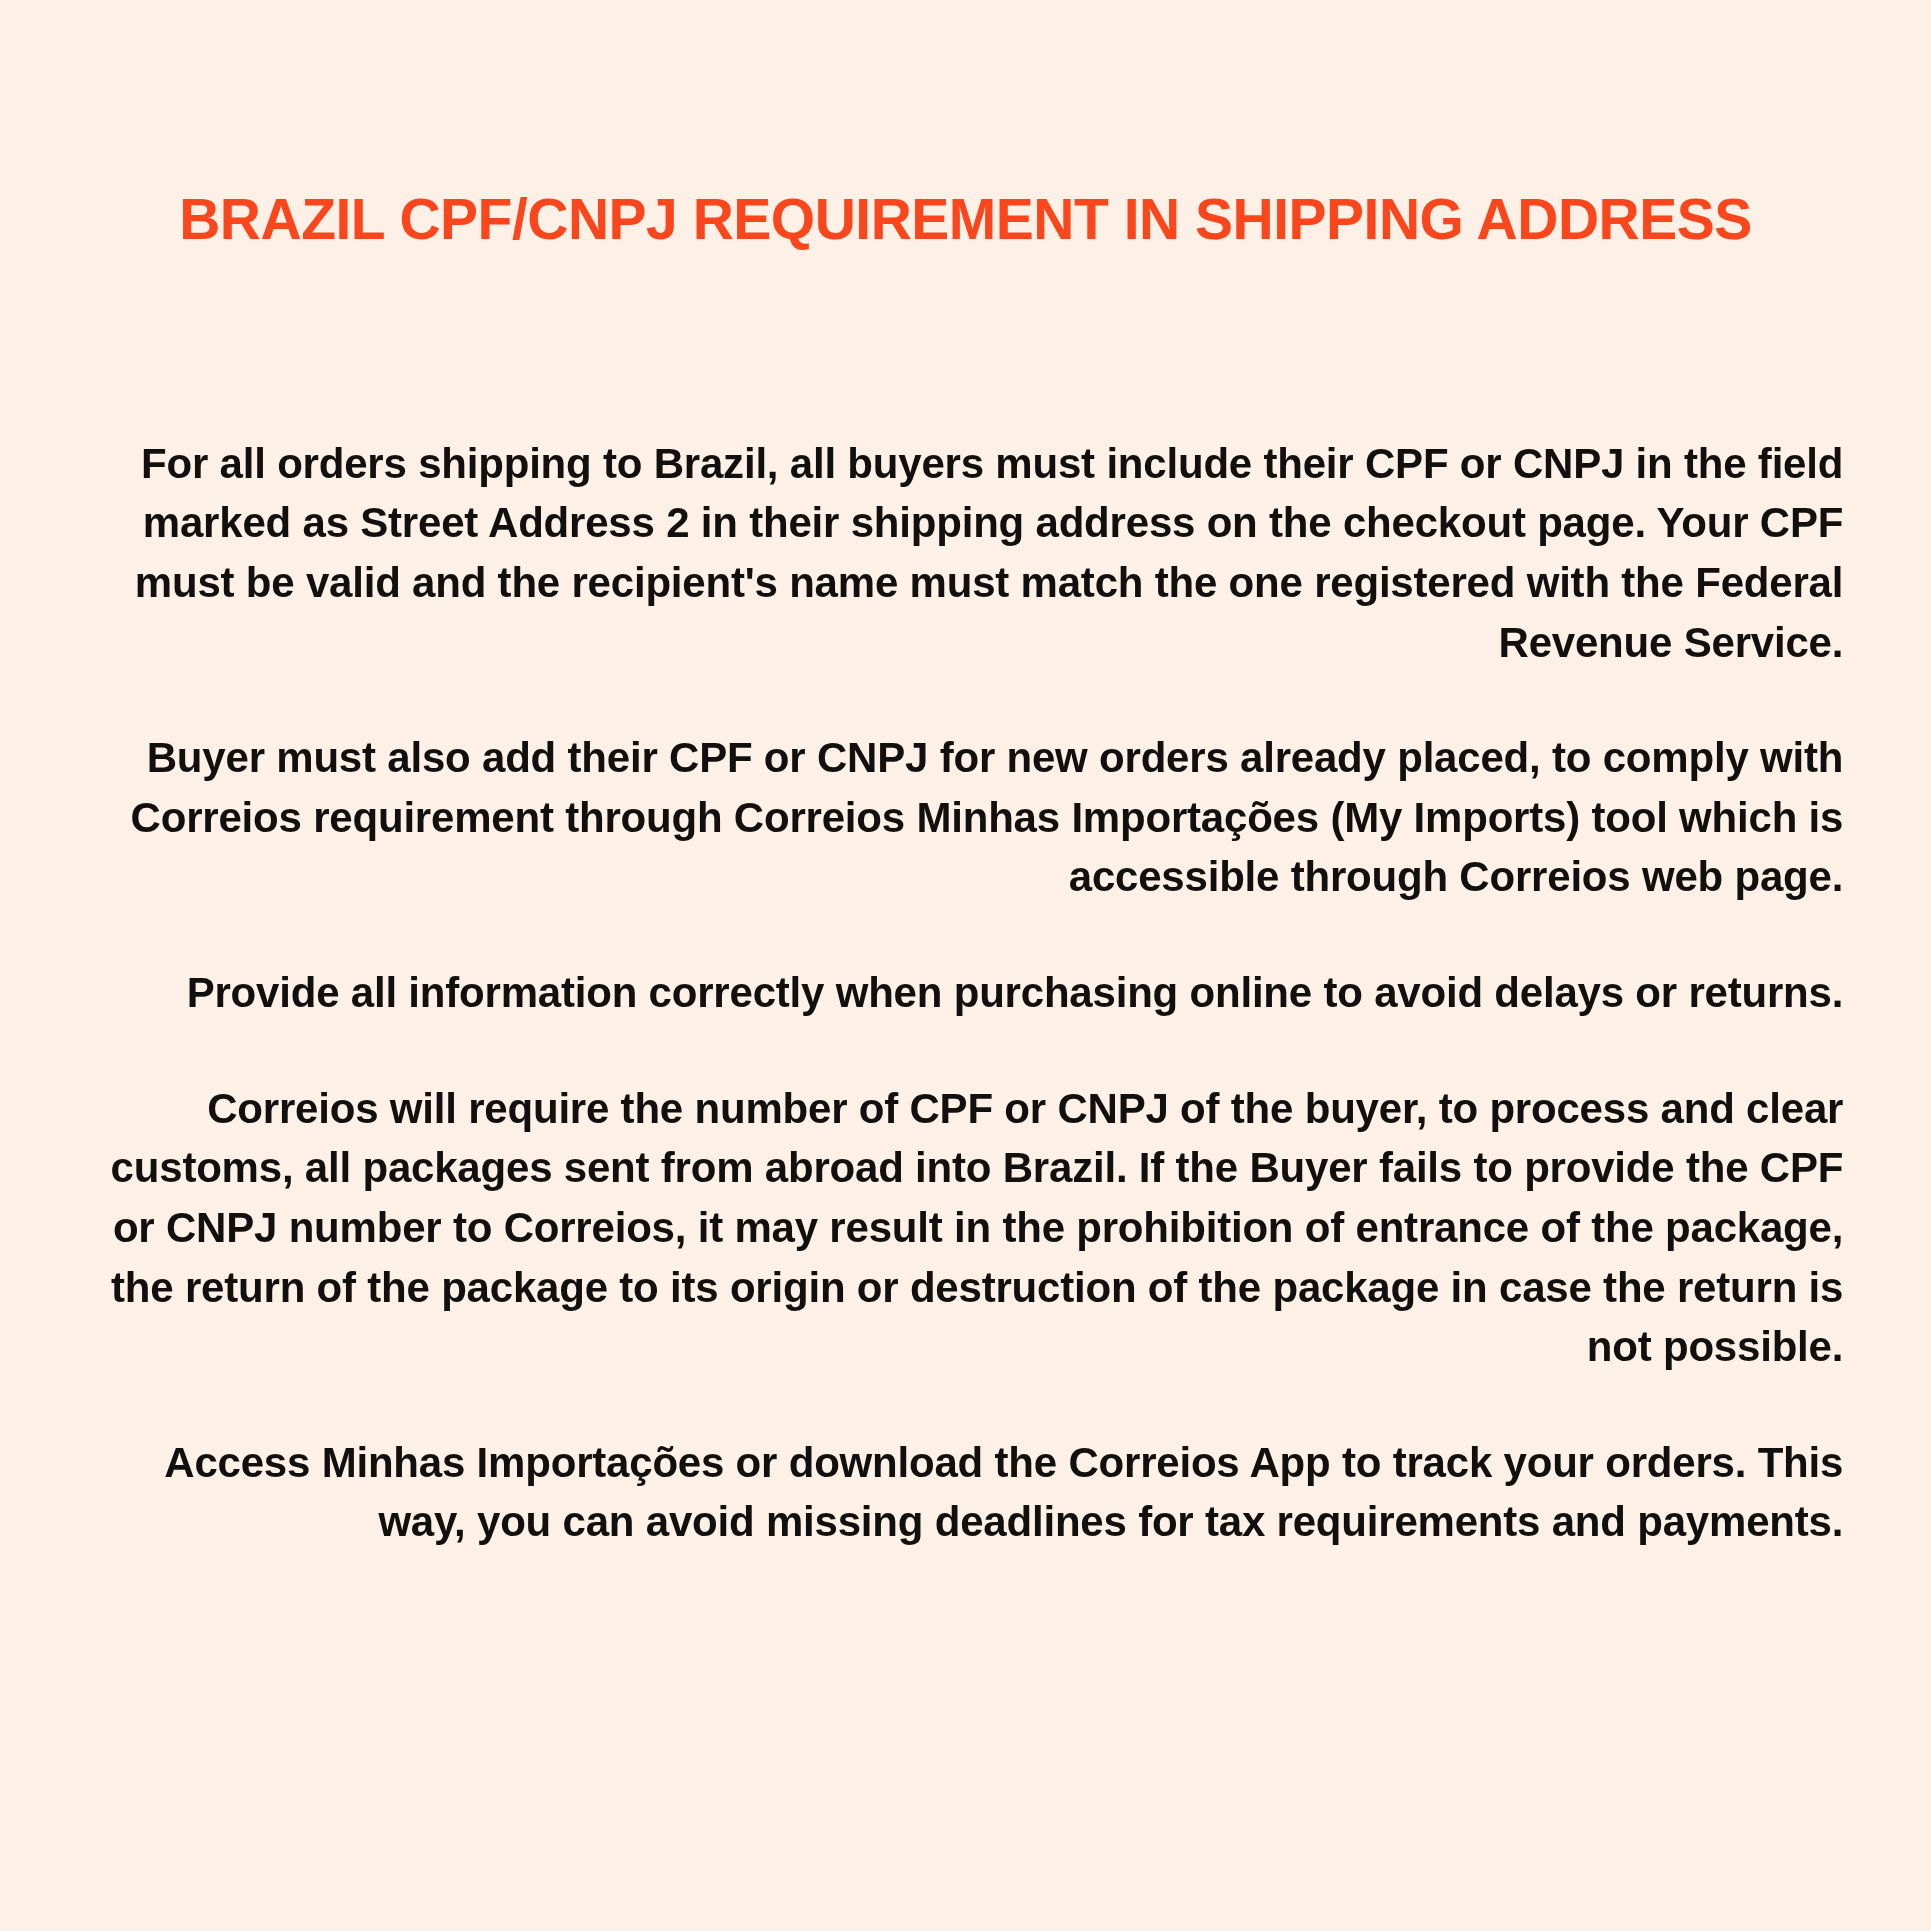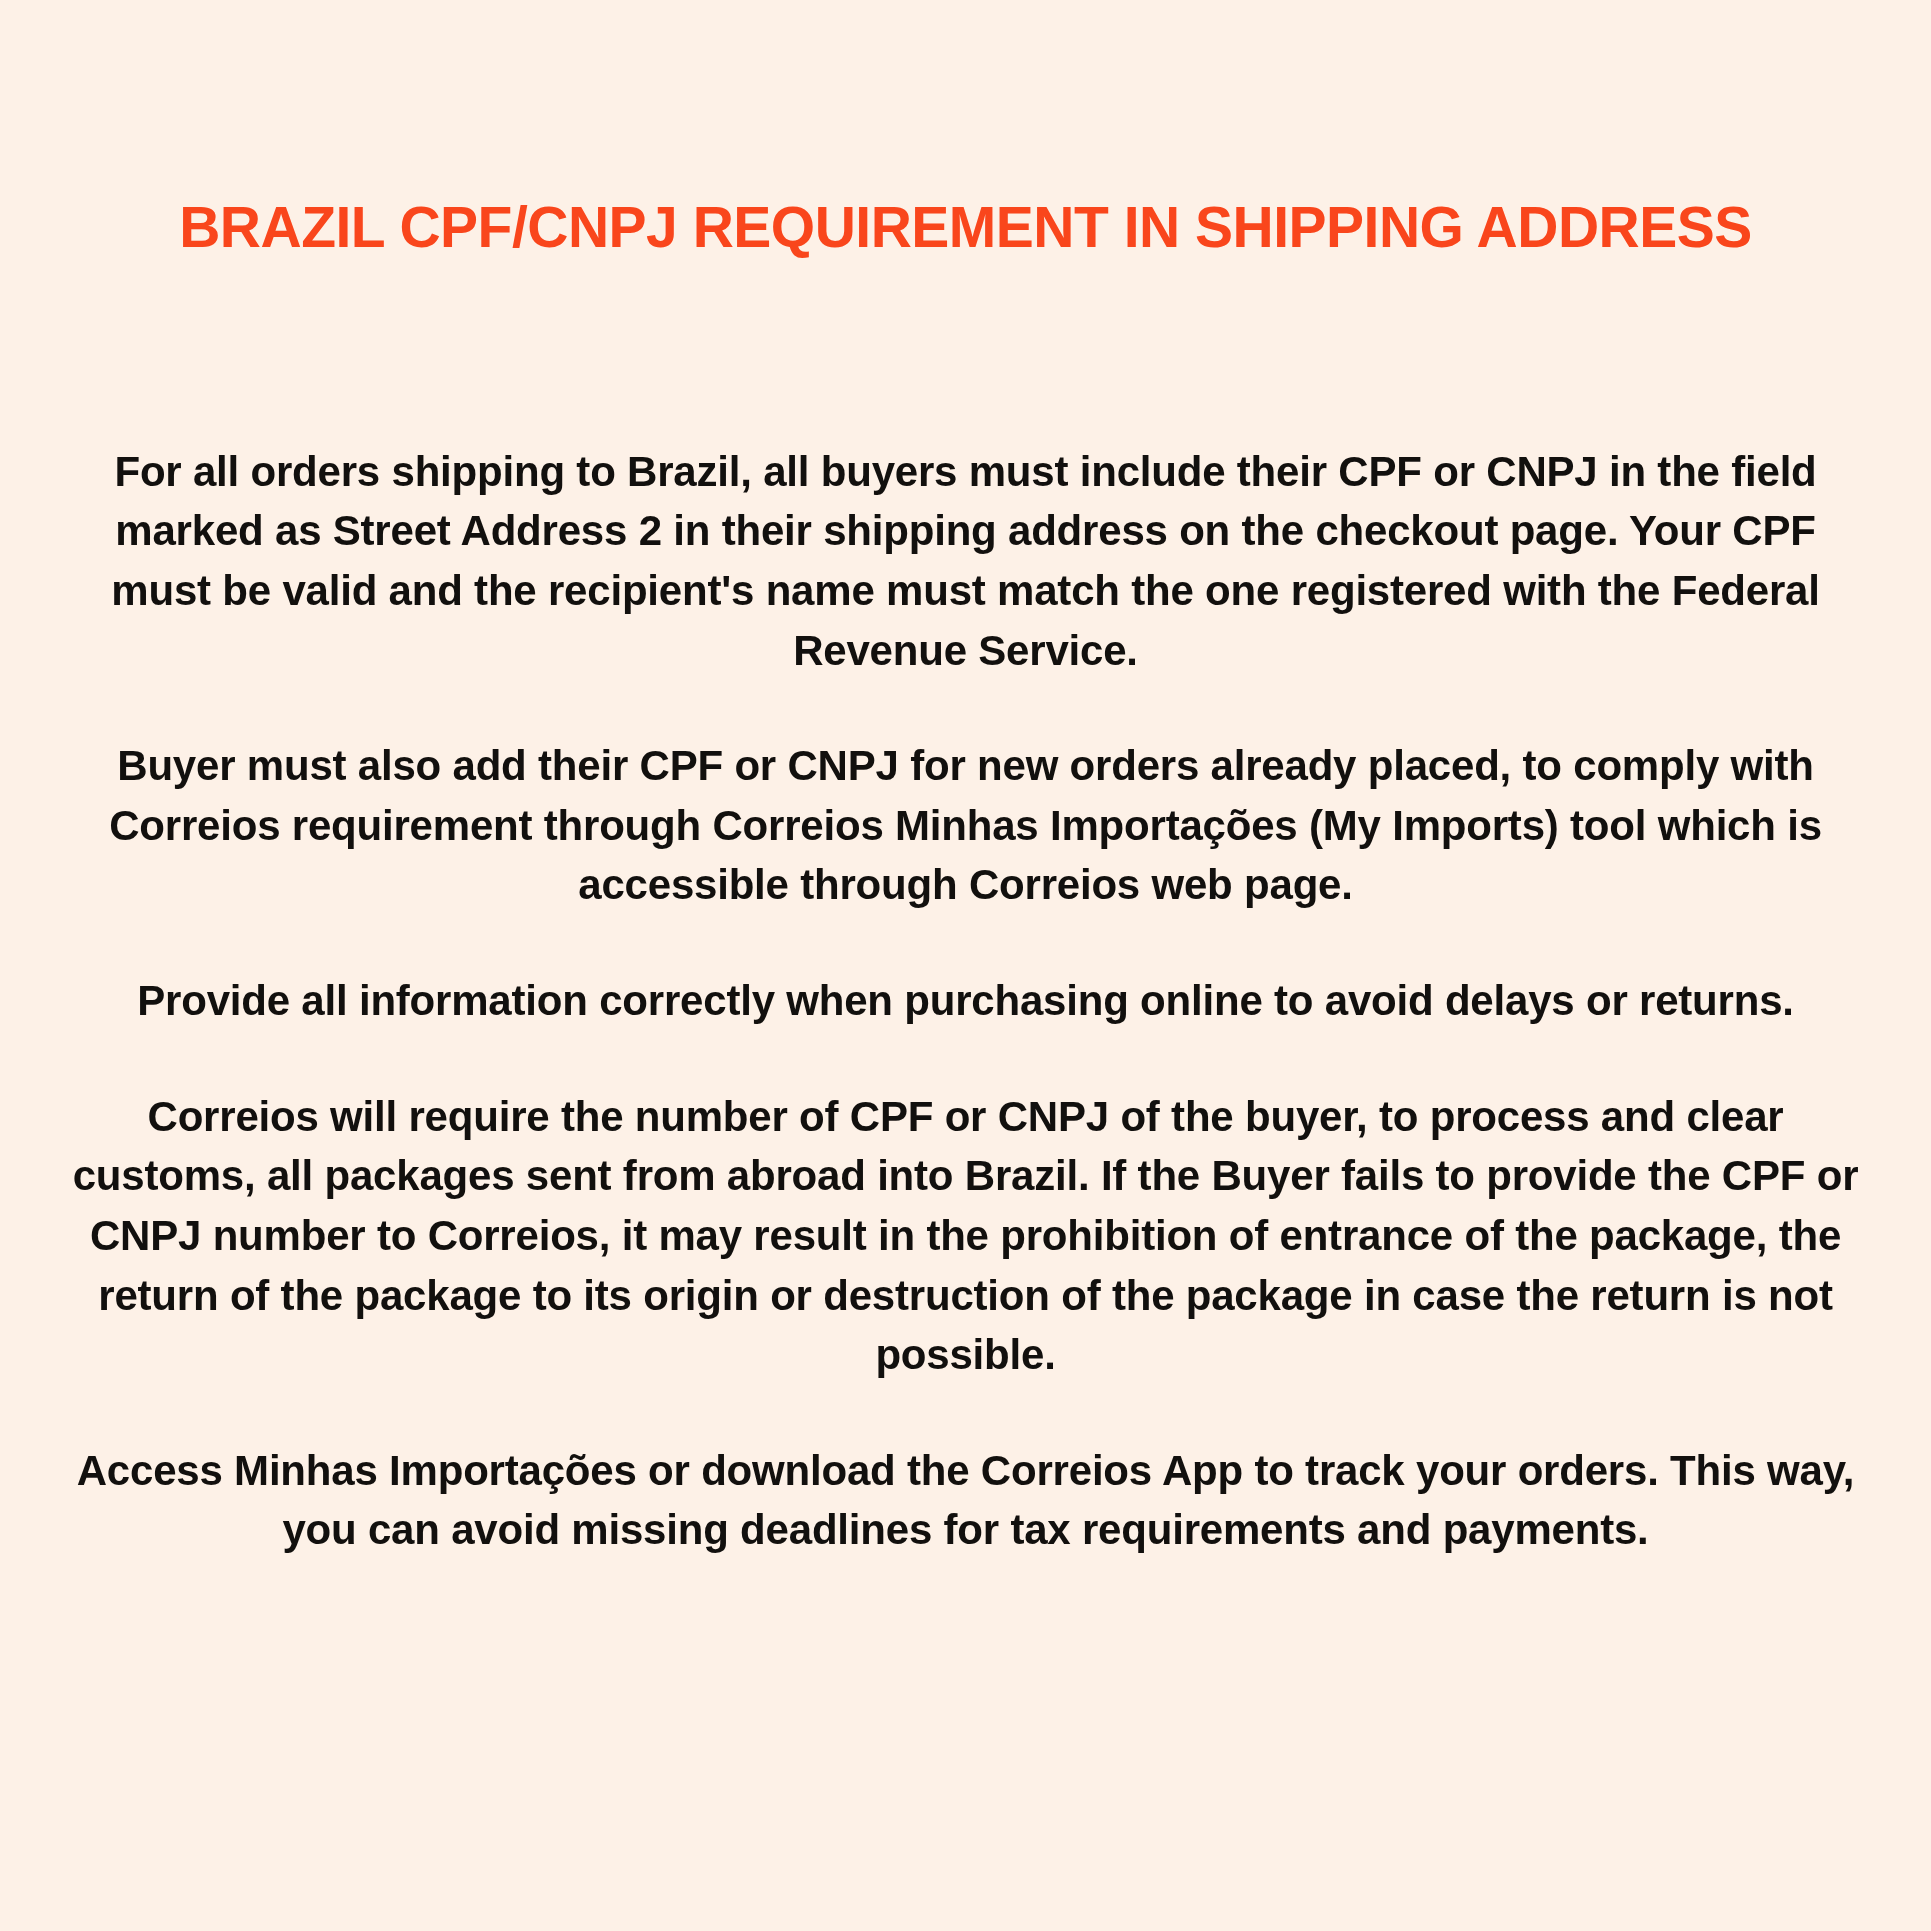--- a/index.html
+++ b/index.html
@@ -10,46 +10,46 @@
     width: 1931px;
     height: 1931px;
     background: #fdf1e7;
     font-family: "Liberation Sans", sans-serif;
     overflow: hidden;
   }
   .page {
     width: 1931px;
     height: 1931px;
     box-sizing: border-box;
-    padding: 16px 66px;
+    padding: 8px 66px;
     background: #fdf1e7;
     display: block;
   }
   .title {
     margin: 0;
     padding-top: 180px;
     text-align: center;
     color: #f9461c;
     font-size: 57px;
     font-weight: bold;
     letter-spacing: -0.5px;
     line-height: 1.1;
     font-family: "Liberation Sans", sans-serif;
   }
   .body-block {
     margin-top: 183px;
     padding: 0 5.8px;
   }
   .para {
-    text-align: center;
+    text-align: right;
     color: #12100e;
     font-size: 42px;
     font-weight: bold;
     line-height: 1.42;
-    margin: 0;
+    margin: 16px;
     letter-spacing: -0.2px;
   }
   .para + .para {
     margin-top: 56px;
   }
   .para.tight + .para.tight {
     margin-top: 0;
   }
 </style>
 </head>

